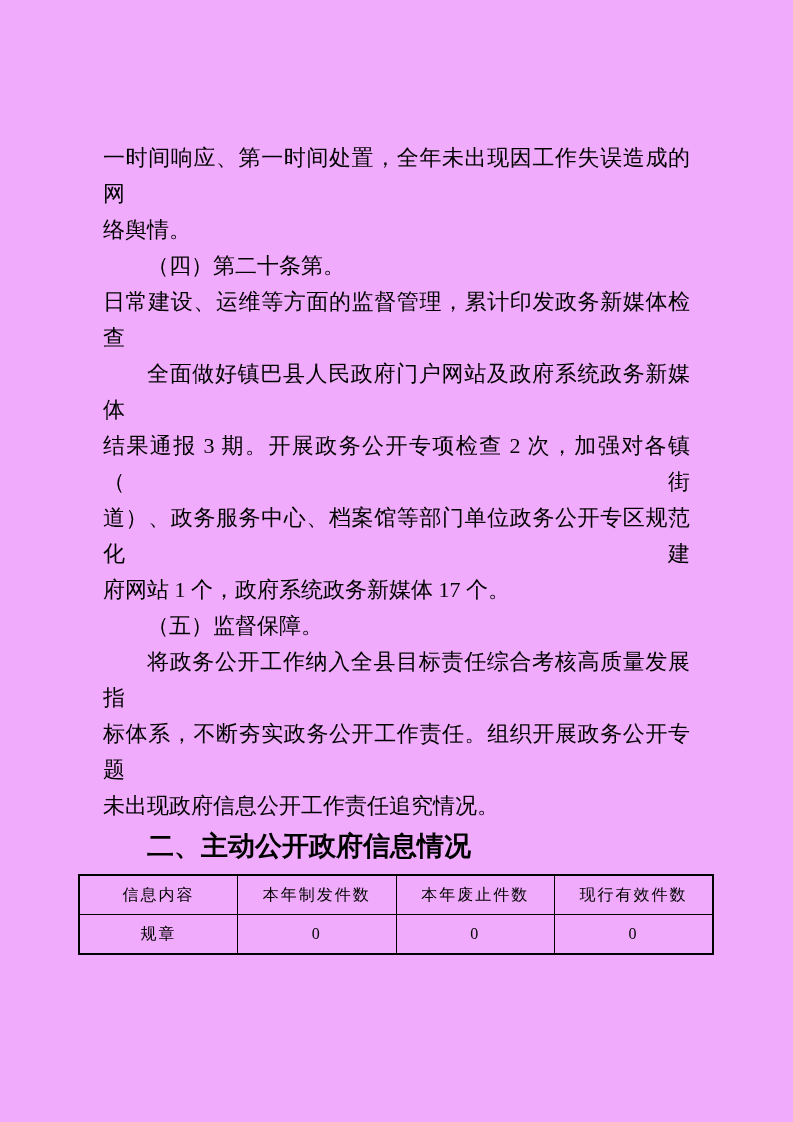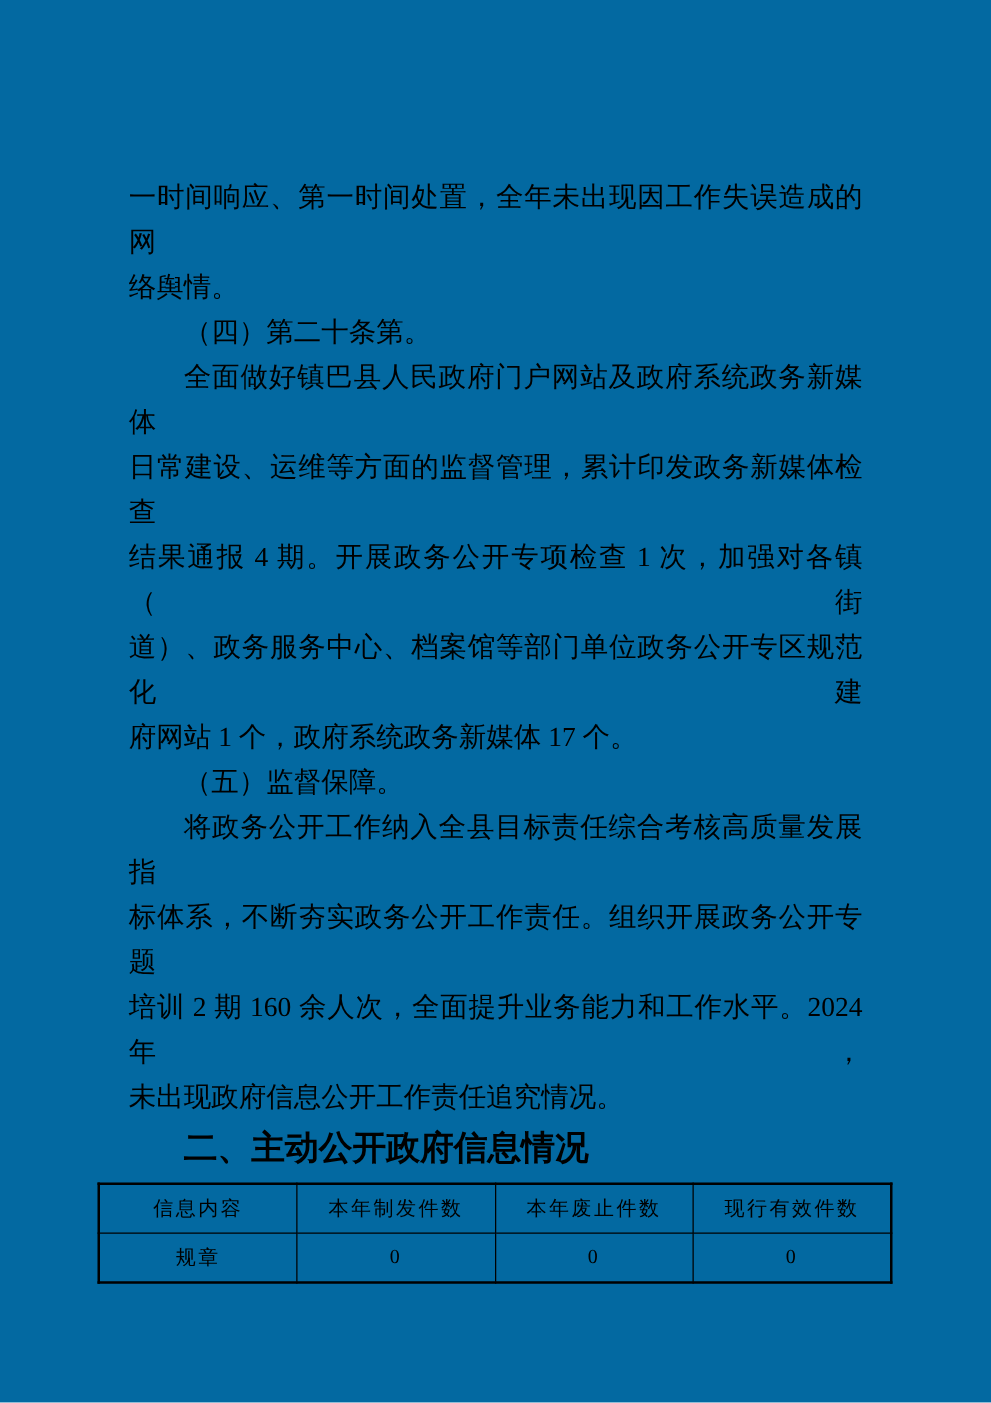--- a/index.html
+++ b/index.html
@@ -1,19 +1,19 @@
 <!DOCTYPE html>
 <html><head>
 <meta charset="utf-8">
 <style>
   html,body { margin:0; padding:0; background:#ffffff; }
   .page {
     position:relative;
     width:793px; height:1122px;
-    background:#0369a1;
+    background:#f0abfc;
     color:#000000;
     font-family:"Liberation Serif","DejaVu Serif",serif;
     overflow:hidden;
   }
   .content { padding:140px 103px 0 103px; }
   .line {
     font-size:22px;
     line-height:36px;
     white-space:normal;
   }
@@ -51,29 +51,28 @@
 </style>
 </head>
 <body>
 
 <div class="page">
   <div class="content">
 
     <div class="line j">一时间响应、第一时间处置，全年未出现因工作失误造成的网</div>
     <div class="line">络舆情。</div>
     <div class="line indent">（四）第二十条第。</div>
+    <div class="line j">日常建设、运维等方面的监督管理，累计印发政务新媒体检查</div>
     <div class="line j indent">全面做好镇巴县人民政府门户网站及政府系统政务新媒体</div>
-    <div class="line j">日常建设、运维等方面的监督管理，累计印发政务新媒体检查</div>
-    <div class="line j">结果通报 4 期。开展政务公开专项检查 1 次，加强对各镇（街</div>
+    <div class="line j">结果通报 3 期。开展政务公开专项检查 2 次，加强对各镇（街</div>
     <div class="line j">道）、政务服务中心、档案馆等部门单位政务公开专区规范化建</div>
     <div class="line">府网站 1 个，政府系统政务新媒体 17 个。</div>
     <div class="line indent">（五）监督保障。</div>
     <div class="line j indent">将政务公开工作纳入全县目标责任综合考核高质量发展指</div>
     <div class="line j">标体系，不断夯实政务公开工作责任。组织开展政务公开专题</div>
-    <div class="line j">培训 2 期 160 余人次，全面提升业务能力和工作水平。2024 年，</div>
     <div class="line">未出现政府信息公开工作责任追究情况。</div>
 
     <div class="heading">二、主动公开政府信息情况</div>
 
     <table class="report">
       <colgroup>
         <col style="width:25%">
           <col style="width:25%">
           <col style="width:25%">
           <col style="width:25%">

